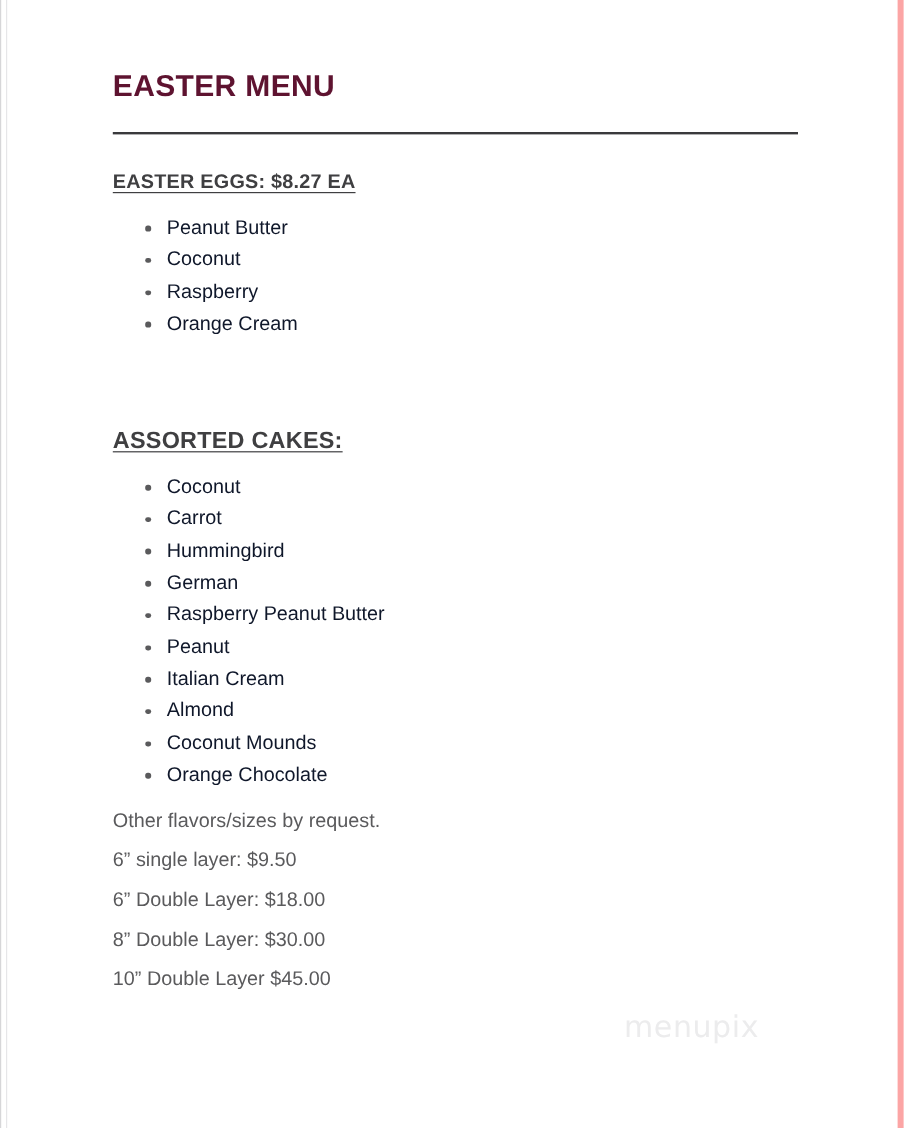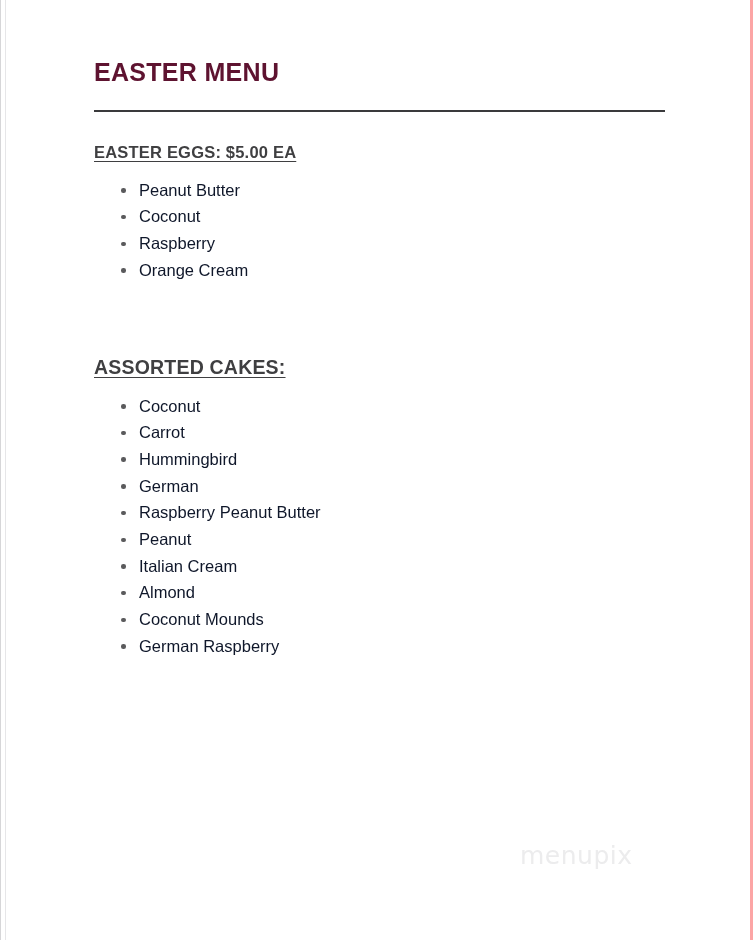--- a/index.html
+++ b/index.html
@@ -14,21 +14,21 @@
     position: relative;
     overflow: hidden;
   }
 
   
   #page {
     position: absolute;
     inset: 0;
     background: #ffffff;
     border-left: 1px solid #d6d6d8;
-    border-right: 3px solid #fca5a5;
+    border-right: 5px solid #fca5a5;
     box-sizing: border-box;
   }
   #page::before {
     content: "";
     position: absolute;
     left: 4px; top: 0; bottom: 0;
     width: 1px;
     background: #e6e6e8;
   }
 
@@ -130,43 +130,50 @@
 
 <div id="page">
 
   <div id="content">
 
     <h1 class="menu-title">EASTER MENU</h1>
 
     <div class="title-rule"></div>
 
     <div class="section">
-      <h2 class="section-heading eggs">EASTER EGGS: $5.00 EA</h2>
+      <h2 class="section-heading eggs">EASTER EGGS: $8.27 EA</h2>
       <ul class="flavor-list eggs">
         <li>Peanut Butter</li>
         <li>Coconut</li>
         <li>Raspberry</li>
         <li>Orange Cream</li>
       </ul>
     </div>
 
     <div class="section">
       <h2 class="section-heading cakes">ASSORTED CAKES:</h2>
       <ul class="flavor-list cakes">
         <li>Coconut</li>
         <li>Carrot</li>
         <li>Hummingbird</li>
         <li>German</li>
         <li>Raspberry Peanut Butter</li>
         <li>Peanut</li>
         <li>Italian Cream</li>
         <li>Almond</li>
         <li>Coconut Mounds</li>
-        <li>German Raspberry</li>
+        <li>Orange Chocolate</li>
       </ul>
     </div>
 
+    <div class="notes">
+      <p>Other flavors/sizes by request.</p>
+      <p>6” single layer: $9.50</p>
+      <p>6” Double Layer: $18.00</p>
+      <p>8” Double Layer: $30.00</p>
+      <p>10” Double Layer $45.00</p>
+    </div>
 
   </div>
 
   <div class="watermark">menupix</div>
 
 </div>
 
 </body></html>

